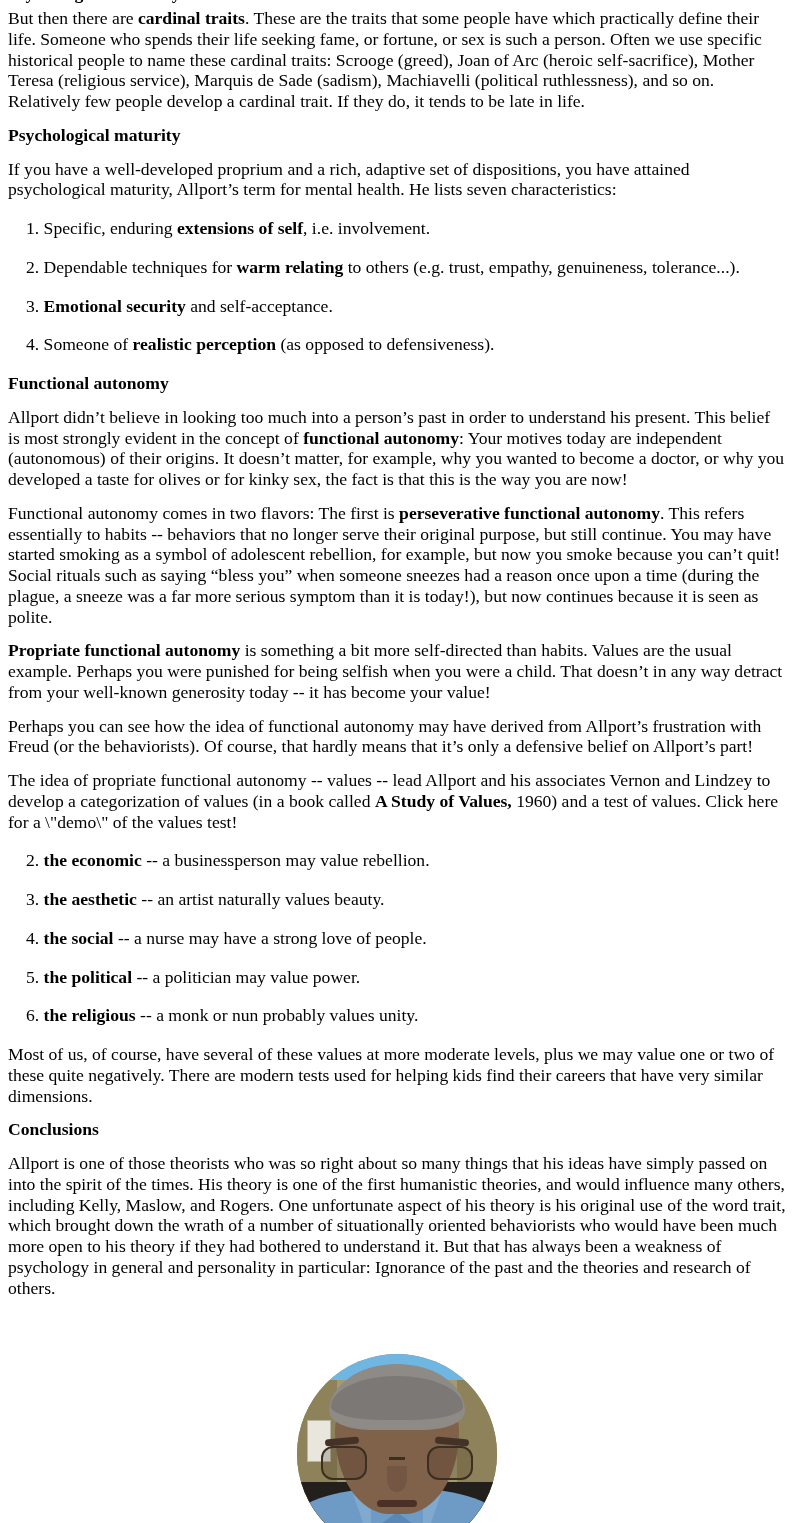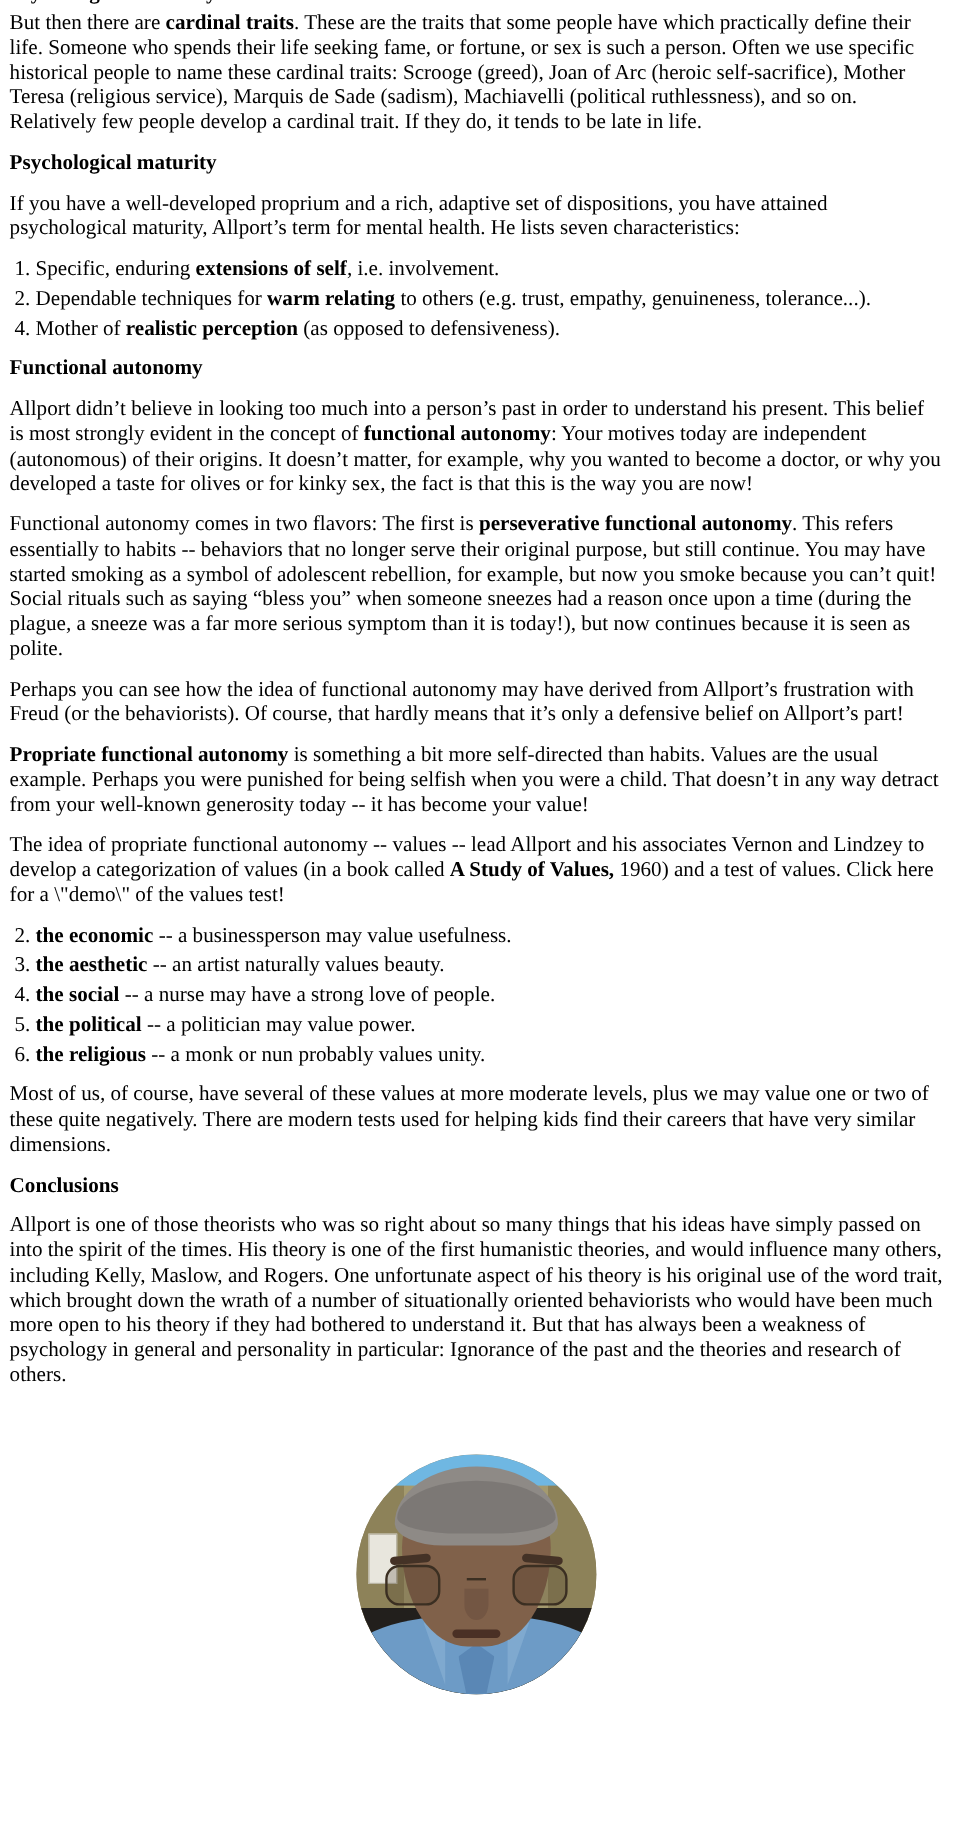--- a/index.html
+++ b/index.html
@@ -44,21 +44,21 @@
     line-height: 1.18;
     font-weight: bold;
     margin: 0 0 13px 0;
   }
   .list {
     margin: 0 0 13px 0;
   }
   .list .li {
     font-size: 17.6px;
     line-height: 1.18;
-    margin: 4px;
+    margin: 18px;
     padding: 0;
   }
   b { font-weight: bold; text-align: center; }
   .bi { font-weight: bold; }
 
   .avatar-wrap {
     margin-top: 56px;
     display: flex;
     justify-content: center;
   }
@@ -218,37 +218,38 @@
 
   <p><span>But then there are </span><b>cardinal traits</b><span>. These are the traits that some people have which practically define their life. Someone who spends their life seeking fame, or fortune, or sex is such a person. Often we use specific historical people to name these cardinal traits: Scrooge (greed), Joan of Arc (heroic self-sacrifice), Mother Teresa (religious service), Marquis de Sade (sadism), Machiavelli (political ruthlessness), and so on. Relatively few people develop a cardinal trait. If they do, it tends to be late in life.</span></p>
 
   <h3>Psychological maturity</h3>
 
   <p>If you have a well-developed proprium and a rich, adaptive set of dispositions, you have attained psychological maturity, Allport’s term for mental health. He lists seven characteristics:</p>
 
   <div class="list">
     <div class="li"><span>1. </span><span>Specific, enduring </span><b>extensions of self</b><span>, i.e. involvement.</span></div>
     <div class="li"><span>2. </span><span>Dependable techniques for </span><b>warm relating</b><span> to others (e.g. trust, empathy, genuineness, tolerance...).</span></div>
-    <div class="li"><span>4. </span><span>Mother of </span><b>realistic perception</b><span> (as opposed to defensiveness).</span></div>
+    <div class="li"><span>3.  </span><span></span><b>Emotional security</b><span> and self-acceptance.</span></div>
+    <div class="li"><span>4. </span><span>Someone of </span><b>realistic perception</b><span> (as opposed to defensiveness).</span></div>
   </div>
 
   <h3>Functional autonomy</h3>
 
   <p><span>Allport didn’t believe in looking too much into a person’s past in order to understand his present. This belief is most strongly evident in the concept of </span><b>functional autonomy</b><span>: Your motives today are independent (autonomous) of their origins. It doesn’t matter, for example, why you wanted to become a doctor, or why you developed a taste for olives or for kinky sex, the fact is that this is the way you are now!</span></p>
 
   <p><span>Functional autonomy comes in two flavors: The first is </span><b>perseverative functional autonomy</b><span>. This refers essentially to habits -- behaviors that no longer serve their original purpose, but still continue. You may have started smoking as a symbol of adolescent rebellion, for example, but now you smoke because you can’t quit! Social rituals such as saying “bless you” when someone sneezes had a reason once upon a time (during the plague, a sneeze was a far more serious symptom than it is today!), but now continues because it is seen as polite.</span></p>
 
+  <p><b>Propriate functional autonomy</b><span> is something a bit more self-directed than habits. Values are the usual example. Perhaps you were punished for being selfish when you were a child. That doesn’t in any way detract from your well-known generosity today -- it has become your value!</span></p>
+
   <p>Perhaps you can see how the idea of functional autonomy may have derived from Allport’s frustration with Freud (or the behaviorists). Of course, that hardly means that it’s only a defensive belief on Allport’s part!</p>
 
-  <p><b>Propriate functional autonomy</b><span> is something a bit more self-directed than habits. Values are the usual example. Perhaps you were punished for being selfish when you were a child. That doesn’t in any way detract from your well-known generosity today -- it has become your value!</span></p>
-
   <p><span>The idea of propriate functional autonomy -- values -- lead Allport and his associates Vernon and Lindzey to develop a categorization of values (in a book called </span><span class="bi">A Study of Values,</span><span> 1960) and a test of values.  Click here for a \"demo\" of the values test!</span></p>
 
   <div class="list">
-    <div class="li"><span>2.  </span><b>the economic</b><span> -- a businessperson may value usefulness.</span></div>
+    <div class="li"><span>2.  </span><b>the economic</b><span> -- a businessperson may value rebellion.</span></div>
     <div class="li"><span>3.  </span><b>the aesthetic</b><span> -- an artist naturally values beauty.</span></div>
     <div class="li"><span>4.  </span><b>the social</b><span> -- a nurse may have a strong love of people.</span></div>
     <div class="li"><span>5.  </span><b>the political</b><span> -- a politician may value power.</span></div>
     <div class="li"><span>6.  </span><b>the religious</b><span> -- a monk or nun probably values unity.</span></div>
   </div>
 
   <p>Most of us, of course, have several of these values at more moderate levels, plus we may value one or two of these quite negatively. There are modern tests used for helping kids find their careers that have very similar dimensions.</p>
 
   <h3>Conclusions</h3>
 

